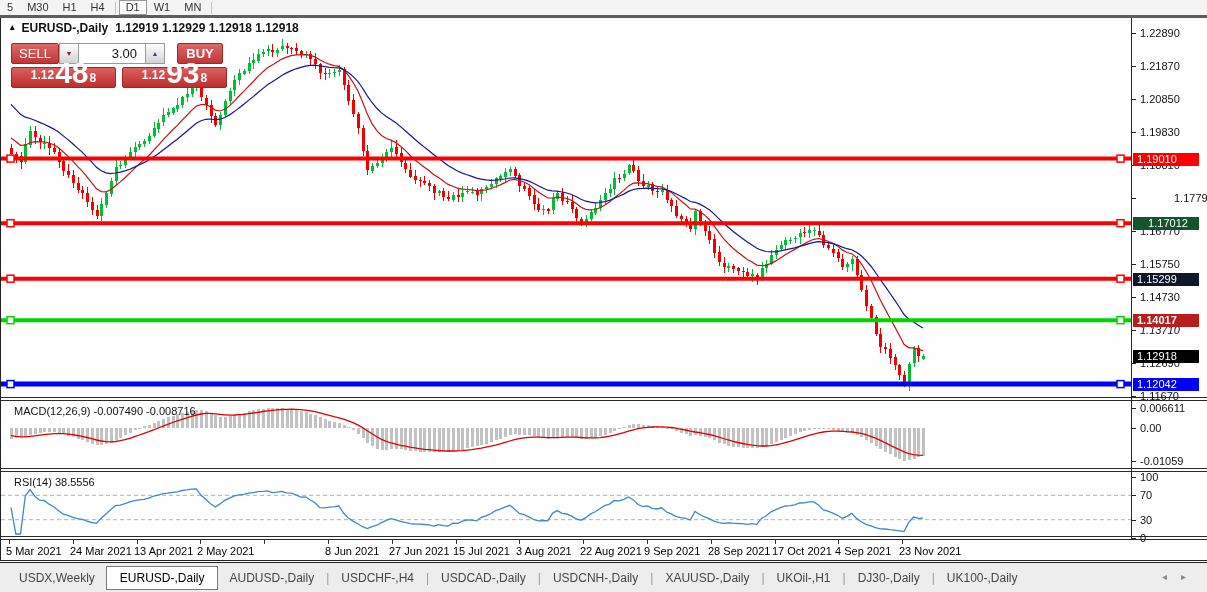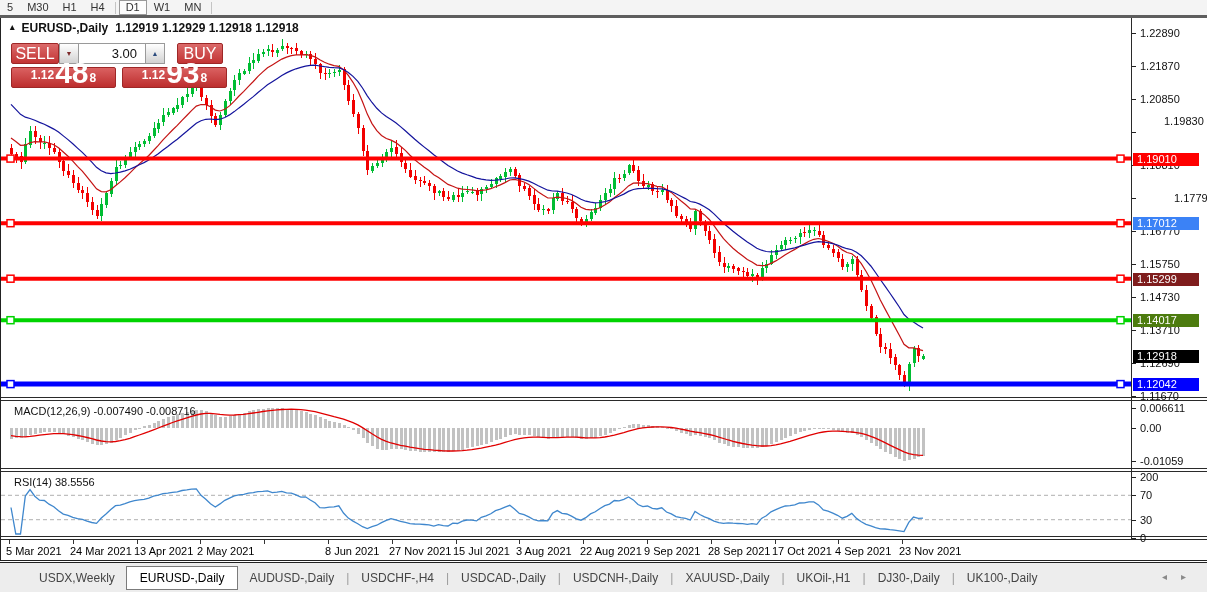--- a/index.html
+++ b/index.html
@@ -18,23 +18,23 @@
   .chart-window svg{position:absolute;left:0;}
   .hsep{position:absolute;left:0;width:1207px;height:1px;background:#2a2a2a;}
   .vaxis-line{position:absolute;left:1130px;top:0;width:1px;height:522px;background:#2a2a2a;}
 
   .chart-header{position:absolute;left:9px;top:3px;display:flex;align-items:center;gap:7px;font-size:12px;font-weight:700;color:#111;}
   .chart-header .tri{font-size:9px;transform:translateY(-1px);}
 
   
   .trade-panel{position:absolute;left:10px;top:25px;width:216px;}
   .tp-row1{display:flex;height:21px;}
-  .tp-btn{background:linear-gradient(#db6a6a,#c23434);border:1px solid #9e2727;border-radius:2px;color:#fff;font-size:16px;display:flex;align-items:center;justify-content:center;box-sizing:border-box;}
+  .tp-btn{background:linear-gradient(#db6a6a,#c23434);border:1px solid #9e2727;border-radius:2px;color:#fff;font-size:13px;display:flex;align-items:center;justify-content:center;box-sizing:border-box;}
   .tp-btn.sell{width:48px;}
-  .tp-btn.buy{width:46px;margin-left:12px;}
+  .tp-btn.buy{width:46px;margin-left:12px;font-weight:bold;}
   .tp-spin{width:20px;background:linear-gradient(#ffffff,#d2d2d2);border:1px solid #9a9a9a;display:flex;align-items:center;justify-content:center;font-size:7px;box-sizing:border-box;}
   .tri-down{color:#7d2b2b;}
   .tri-up{color:#2b4b7d;}
   .tp-vol{width:66px;border:1px solid #9a9a9a;border-left:none;border-right:none;text-align:right;font-size:13px;color:#111;padding:0 8px 0 0;box-sizing:border-box;background:#fff;outline:none;font-family:"Liberation Sans",sans-serif;}
   .tp-row2{display:flex;margin-top:3px;gap:6px;}
   .tp-price{flex:1;height:21px;background:linear-gradient(#da6161,#bd2e2e);border:1px solid #9e2727;border-radius:2px;color:#fff;display:flex;align-items:flex-end;justify-content:center;padding-bottom:1px;box-sizing:border-box;}
   .pp-small{font-size:12px;font-weight:700;margin-bottom:4px;}
   .pp-big{font-size:30px;font-weight:700;line-height:27px;margin:0 1px;}
   .pp-sup{font-size:12px;font-weight:700;align-self:flex-start;margin-top:3px;}
 
@@ -47,21 +47,21 @@
   .axis-dash{position:absolute;left:0;width:4px;height:1px;background:#222;}
   .chip{position:absolute;left:1px;width:62px;height:13px;line-height:13px;color:#fff;padding-left:4px;white-space:nowrap;}
 
   
   .date-strip{position:absolute;left:0;top:522px;width:1130px;height:20px;font-size:11px;color:#000;}
   .date-tick{position:absolute;top:0;width:1px;height:4px;background:#333;}
   .date-label{position:absolute;top:5px;white-space:nowrap;}
 
   
   .tab-sep-band{position:absolute;left:0;top:560px;width:100%;height:3px;background:#fff;border-top:1px solid #222;border-bottom:1px solid #222;box-sizing:border-box;}
-  .tabbar{position:absolute;left:0;top:563px;width:100%;height:29px;background:#ededed;display:flex;align-items:center;padding-left:28px;box-sizing:border-box;font-size:12px;color:#454545;}
+  .tabbar{position:absolute;left:0;top:563px;width:100%;height:29px;background:#ededed;display:flex;align-items:center;padding-left:8px;box-sizing:border-box;font-size:12px;color:#454545;}
   .tab{padding:3px 11px;white-space:nowrap;}
   .tab.active{background:#fff;border:1px solid #7b7b7b;color:#000;padding:4px 13px;}
   .tab-pipe{color:#9a9a9a;padding:0 1px;}
   .tab-arrows{position:absolute;right:7px;top:8px;color:#8a8a8a;font-size:10px;letter-spacing:14px;}
 </style>
 </head>
 <body>
 
 <div class="screen">
 
@@ -735,51 +735,51 @@
     <div class="ind-label" style="top:458px;">RSI(14) 38.5556</div>
 
     <div class="axis-col" id="axis-col">
         <div class="axis-dash" style="top: 15px;"></div>
         <div class="axis-tick-label" style="top: 9px;">1.22890</div>
         <div class="axis-dash" style="top: 48.0097px;"></div>
         <div class="axis-tick-label" style="top: 42.0097px;">1.21870</div>
         <div class="axis-dash" style="top: 81.0194px;"></div>
         <div class="axis-tick-label" style="top: 75.0194px;">1.20850</div>
         <div class="axis-dash" style="top: 114.029px;"></div>
-        <div class="axis-tick-label" style="top: 97px; margin-left: 24px;">1.19830</div>
+        <div class="axis-tick-label" style="top: 108px;">1.19830</div>
         <div class="axis-dash" style="top: 147.039px;"></div>
         <div class="axis-tick-label" style="top: 141.039px;">1.18810</div>
         <div class="axis-dash" style="top: 180.049px;"></div>
         <div class="axis-tick-label" style="top: 174.049px; margin-left: 34px;">1.17790</div>
         <div class="axis-dash" style="top: 213.058px;"></div>
         <div class="axis-tick-label" style="top: 207.058px;">1.16770</div>
         <div class="axis-dash" style="top: 246.068px;"></div>
         <div class="axis-tick-label" style="top: 240.068px;">1.15750</div>
         <div class="axis-dash" style="top: 279.078px;"></div>
         <div class="axis-tick-label" style="top: 273.078px;">1.14730</div>
         <div class="axis-dash" style="top: 312.087px;"></div>
-        <div class="axis-tick-label" style="top: 306.087px;">1.13710</div>
+        <div class="axis-tick-label" style="top: 306.087px; font-style: italic;">1.13710</div>
         <div class="axis-dash" style="top: 345.097px;"></div>
         <div class="axis-tick-label" style="top: 339.097px;">1.12690</div>
         <div class="axis-dash" style="top: 378.107px;"></div>
         <div class="axis-tick-label" style="top: 372.107px;">1.11670</div>
         <div class="chip" style="top: 134.566px; background: rgb(255, 0, 0);">1.19010</div>
-        <div class="chip" style="top: 199.227px; background: #3b82f6;">1.17012</div>
-        <div class="chip" style="top: 254.663px; background: #7f1d1d;">1.15299</div>
-        <div class="chip" style="top: 296.152px; background: #4d7c0f;">1.14017</div>
+        <div class="chip" style="top: 199.227px; background: #14532d; text-align: center;">1.17012</div>
+        <div class="chip" style="top: 254.663px; background: #0f172a;">1.15299</div>
+        <div class="chip" style="top: 296.152px; background: #b91c1c; font-weight: bold;">1.14017</div>
         <div class="chip" style="top: 331.718px; background: rgb(0, 0, 0);">1.12918</div>
         <div class="chip" style="top: 360.068px; background: rgb(0, 0, 255);">1.12042</div>
         <div class="axis-dash" style="top: 390.032px;"></div>
         <div class="axis-tick-label" style="top: 384.032px;">0.006611</div>
         <div class="axis-dash" style="top: 410.4px;"></div>
         <div class="axis-tick-label" style="top: 404.4px;">0.00</div>
         <div class="axis-dash" style="top: 443.028px;"></div>
         <div class="axis-tick-label" style="top: 437.028px;">-0.01059</div>
         <div class="axis-dash" style="top: 459px;"></div>
-        <div class="axis-tick-label" style="top: 453px;">200</div>
+        <div class="axis-tick-label" style="top: 453px;">100</div>
         <div class="axis-dash" style="top: 477.3px;"></div>
         <div class="axis-tick-label" style="top: 471.3px;">70</div>
         <div class="axis-dash" style="top: 501.7px;"></div>
         <div class="axis-tick-label" style="top: 495.7px;">30</div>
         <div class="axis-dash" style="top: 520px;"></div>
         <div class="axis-tick-label" style="top: 514px;">0</div>
       </div>
 
     <div class="date-strip" id="date-strip">
         <div class="date-tick" style="left: 8px;"></div>
@@ -788,21 +788,21 @@
         <div class="date-label" style="left: 69px;">24 Mar 2021</div>
         <div class="date-tick" style="left: 136px;"></div>
         <div class="date-label" style="left: 133px;">13 Apr 2021</div>
         <div class="date-tick" style="left: 199px;"></div>
         <div class="date-label" style="left: 196px;">2 May 2021</div>
         <div class="date-tick" style="left: 263px;"></div>
         <div class="date-label" style="left: 260px; margin-top: 31px;">20 May 2021</div>
         <div class="date-tick" style="left: 327px;"></div>
         <div class="date-label" style="left: 324px;">8 Jun 2021</div>
         <div class="date-tick" style="left: 391px;"></div>
-        <div class="date-label" style="left: 388px;">27 Nov 2021</div>
+        <div class="date-label" style="left: 388px;">27 Jun 2021</div>
         <div class="date-tick" style="left: 455px;"></div>
         <div class="date-label" style="left: 452px;">15 Jul 2021</div>
         <div class="date-tick" style="left: 518px;"></div>
         <div class="date-label" style="left: 515px;">3 Aug 2021</div>
         <div class="date-tick" style="left: 582px;"></div>
         <div class="date-label" style="left: 579px;">22 Aug 2021</div>
         <div class="date-tick" style="left: 646px;"></div>
         <div class="date-label" style="left: 643px;">9 Sep 2021</div>
         <div class="date-tick" style="left: 710px;"></div>
         <div class="date-label" style="left: 707px;">28 Sep 2021</div>

